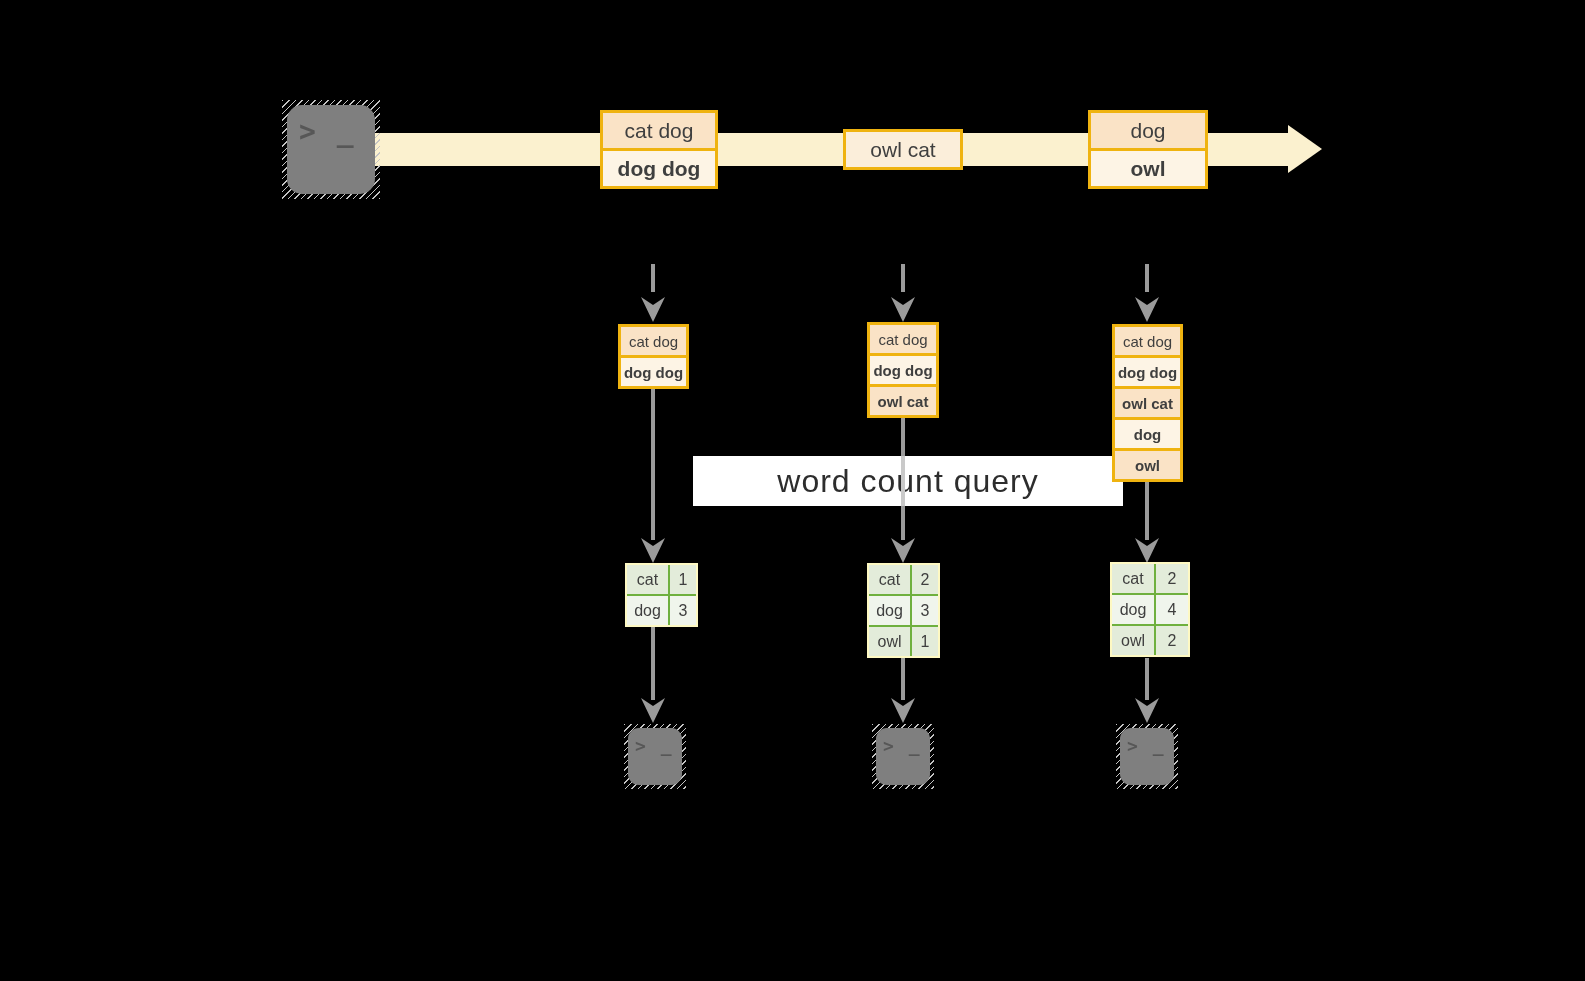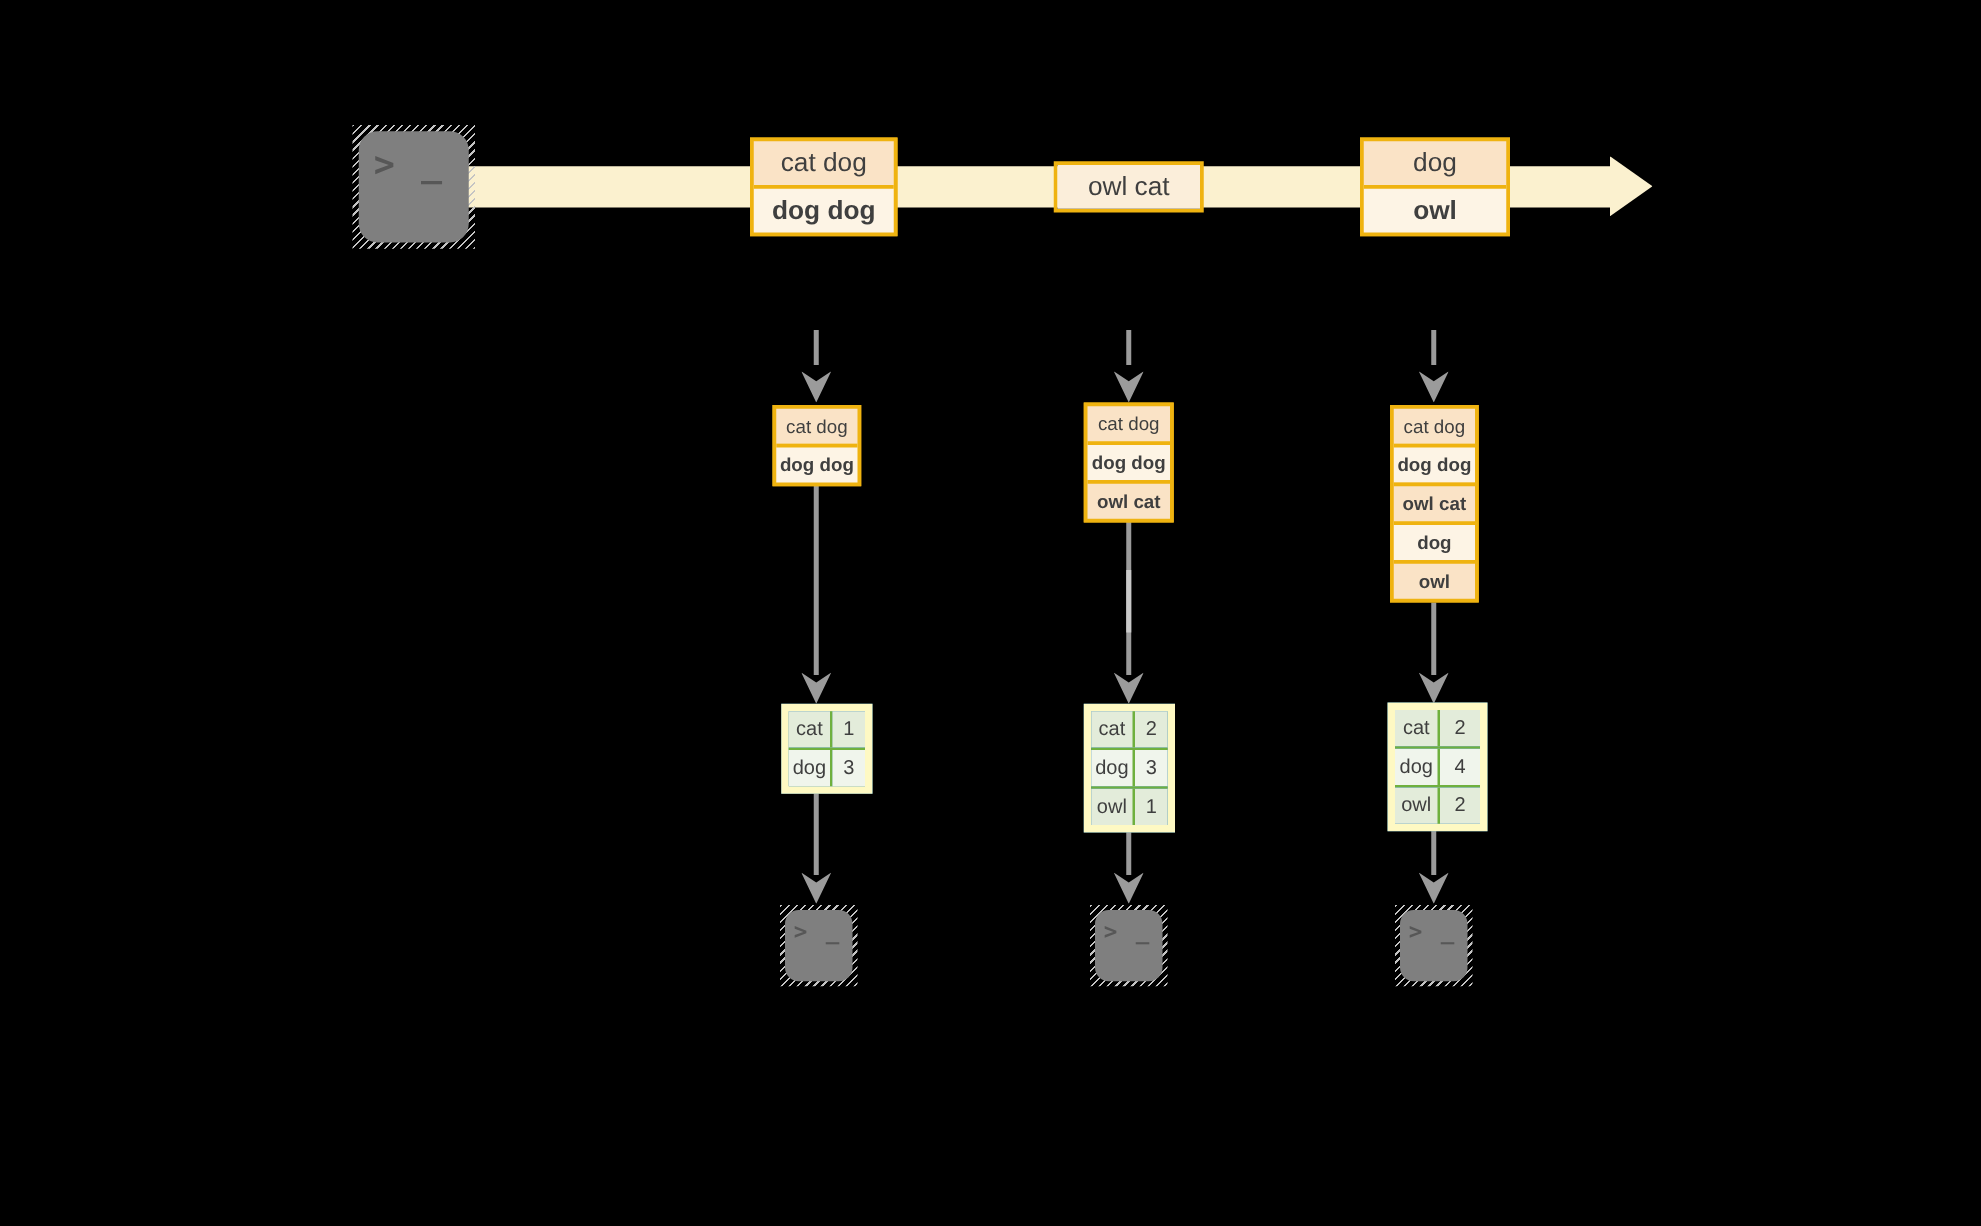--- a/index.html
+++ b/index.html
@@ -30,21 +30,21 @@
   .vline-light{position:absolute;width:4px;background:#C9C9C9;z-index:3;}
   .head-down{position:absolute;width:24px;height:25px;background:#9B9B9B;
     clip-path:polygon(0 0,50% 32%,100% 0,50% 100%);}
 
   
   .query-box{position:absolute;left:693px;top:456px;width:430px;height:50px;background:#FFFFFF;
     z-index:2;display:flex;align-items:center;justify-content:center;}
   .query-box span{font-size:32px;font-weight:300;letter-spacing:1px;color:#2D2D2D;}
 
   
-  .gtable{position:absolute;border:6px solid #fef9c3;box-sizing:border-box;background:#0369a1;}
+  .gtable{position:absolute;border:2px solid #fef9c3;box-sizing:border-box;background:#a21caf;}
   .gtable .row{display:flex;height:29px;}
   .gtable .row + .row{border-top:2px solid #6FB03E;}
   .gtable .word{flex:1;border-right:2px solid #6FB03E;display:flex;align-items:center;
     justify-content:center;font-size:16px;color:#3F3F3F;}
   .gtable .num{width:26px;display:flex;align-items:center;justify-content:center;
     font-size:16px;color:#3F3F3F;}
   .gtable.wide .num{width:32px;}
   .gtable .row:nth-child(odd) .word,.gtable .row:nth-child(odd) .num{background:#E3ECDA;}
   .gtable .row:nth-child(even) .word,.gtable .row:nth-child(even) .num{background:#F0F5EC;}
 
@@ -93,20 +93,23 @@
   <div class="vline" style="left:1145px;top:264px;height:28px;"></div>
   <div class="head-down" style="left:1135px;top:297px;"></div>
 
   <div class="vline z1" style="left:651px;top:388px;height:152px;"></div>
   <div class="head-down" style="left:641px;top:538px;"></div>
   <div class="vline z1" style="left:901px;top:417px;height:123px;"></div>
   <div class="head-down" style="left:891px;top:538px;"></div>
   <div class="vline z1" style="left:1145px;top:482px;height:58px;"></div>
   <div class="head-down" style="left:1135px;top:538px;"></div>
 
+  <div class="query-box">
+    <span>word count query</span>
+  </div>
 
   <div class="vline-light" style="left:901px;top:456px;height:50px;"></div>
 
   <div class="obox state-box z4" style="left:618px;top:324px;width:71px;">
     <div class="row">cat dog</div>
     <div class="row">dog dog</div>
   </div>
   <div class="obox state-box z4" style="left:867px;top:322px;width:72px;">
     <div class="row">cat dog</div>
     <div class="row">dog dog</div>

